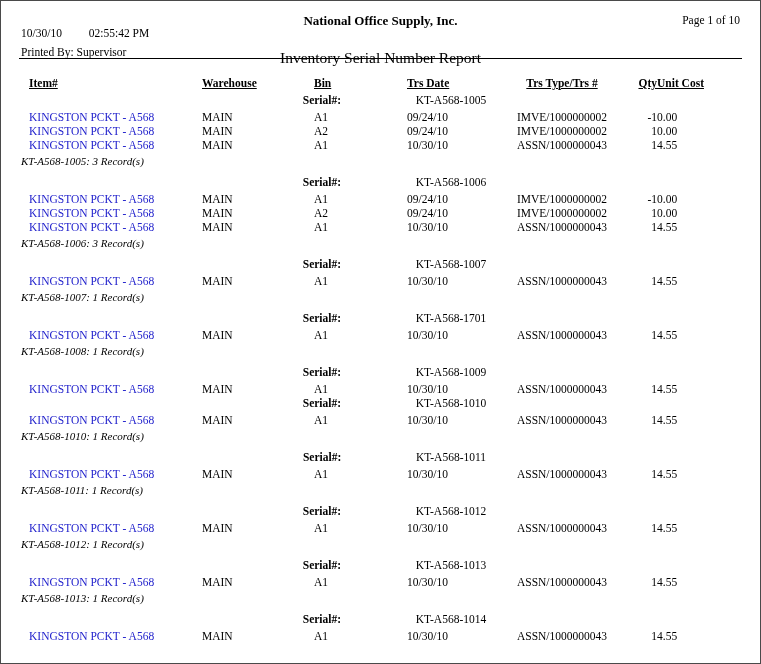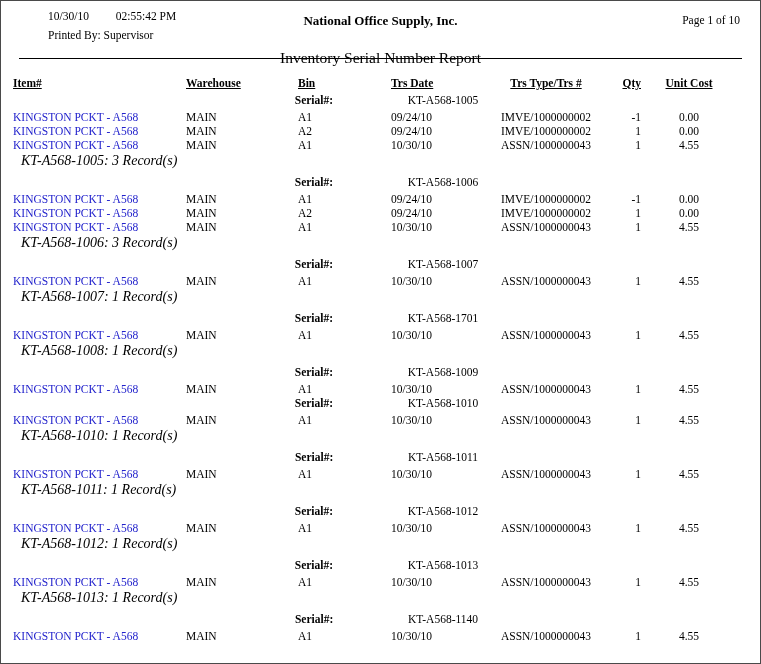--- a/index.html
+++ b/index.html
@@ -12,58 +12,58 @@
     width: 761px;
     height: 664px;
     background: #fff;
     border: 1px solid #4a4a4a;
     overflow: hidden;
     font-size: 11.5px;
   }
 
   
   .report-header { position: relative; height: 58px; }
-  .hdr-left { position: absolute; left: 20px; top: 9px; z-index: 2; margin-left: 27px; }
+  .hdr-left { position: absolute; left: 20px; top: 26px; z-index: 2; }
   .hdr-line span { display: inline-block; }
   .hdr-time { margin-left: 24px; }
   .hdr-printedby { margin-top: 7px; }
   .hdr-center {
     position: absolute; left: 0; right: 0; top: 12px;
     text-align: center; z-index: 1;
   }
   .company { font-weight: bold; font-size: 13px; }
   .title   { font-weight: normal; font-size: 15.5px; margin-top: 20px; text-align: center; }
   .hdr-right { position: absolute; right: 20px; top: 13px; z-index: 2; }
   .hr {
     position: absolute; left: 18px; right: 18px; bottom: 0;
     border-top: 1px solid #000; height: 0;
   }
 
   
-  .row, .col-headers { display: flex; padding-left: 12px; line-height: 14px; height: 14px; white-space: nowrap; }
+  .row, .col-headers { display: flex; padding-left: 28px; line-height: 14px; height: 14px; white-space: nowrap; }
   .col-headers { margin-top: 17px; margin-bottom: 3px; }
   .hcell { font-weight: bold; text-decoration: underline; }
 
   .c-item { width: 173px; }
   .c-wh   { width: 112px; }
   .c-bin  { width: 93px;  }
   .c-date { width: 92px;  }
   .c-type { width: 126px; text-align: center; }
   .c-qty  { width: 32px;  text-align: right; }
-  .c-cost { width: 96px;  text-align: center; }
+  .c-cost { width: 96px;  text-align: left; }
 
   .serial-row { margin-bottom: 3px; justify-content: center; }
   .serial-label { display: inline-block; width: 65px; font-weight: bold; }
   .serial-value { display: inline-block; margin-left: 48px; }
 
   .link { color: var(--link-color); cursor: pointer; }
 
   .summary {
     padding-left: 20px; line-height: 14px; height: 14px;
-    font-style: italic; font-size: 14px;
+    font-style: italic; font-size: 11px;
     margin-top: 2px; margin-bottom: 7px;
     white-space: nowrap;
   }
 </style>
 </head>
 <body>
 
 <div class="page">
 
   <div class="report-header">
@@ -268,21 +268,21 @@
           <span class="c-date">10/30/10</span>
           <span class="c-type">ASSN/1000000043</span>
           <span class="c-qty">1</span>
           <span class="c-cost">4.55</span>
         </div>
         <div class="summary">KT-A568-1013: 1 Record(s)</div>
       </div>
       <div class="group">
         <div class="row serial-row">
           <span class="serial-label">Serial#:</span>
-          <span class="serial-value">KT-A568-1140</span>
+          <span class="serial-value">KT-A568-1014</span>
         </div>
         <div class="row data-row">
           <span class="c-item link">KINGSTON PCKT - A568</span>
           <span class="c-wh">MAIN</span>
           <span class="c-bin">A1</span>
           <span class="c-date">10/30/10</span>
           <span class="c-type">ASSN/1000000043</span>
           <span class="c-qty">1</span>
           <span class="c-cost">4.55</span>
         </div>

